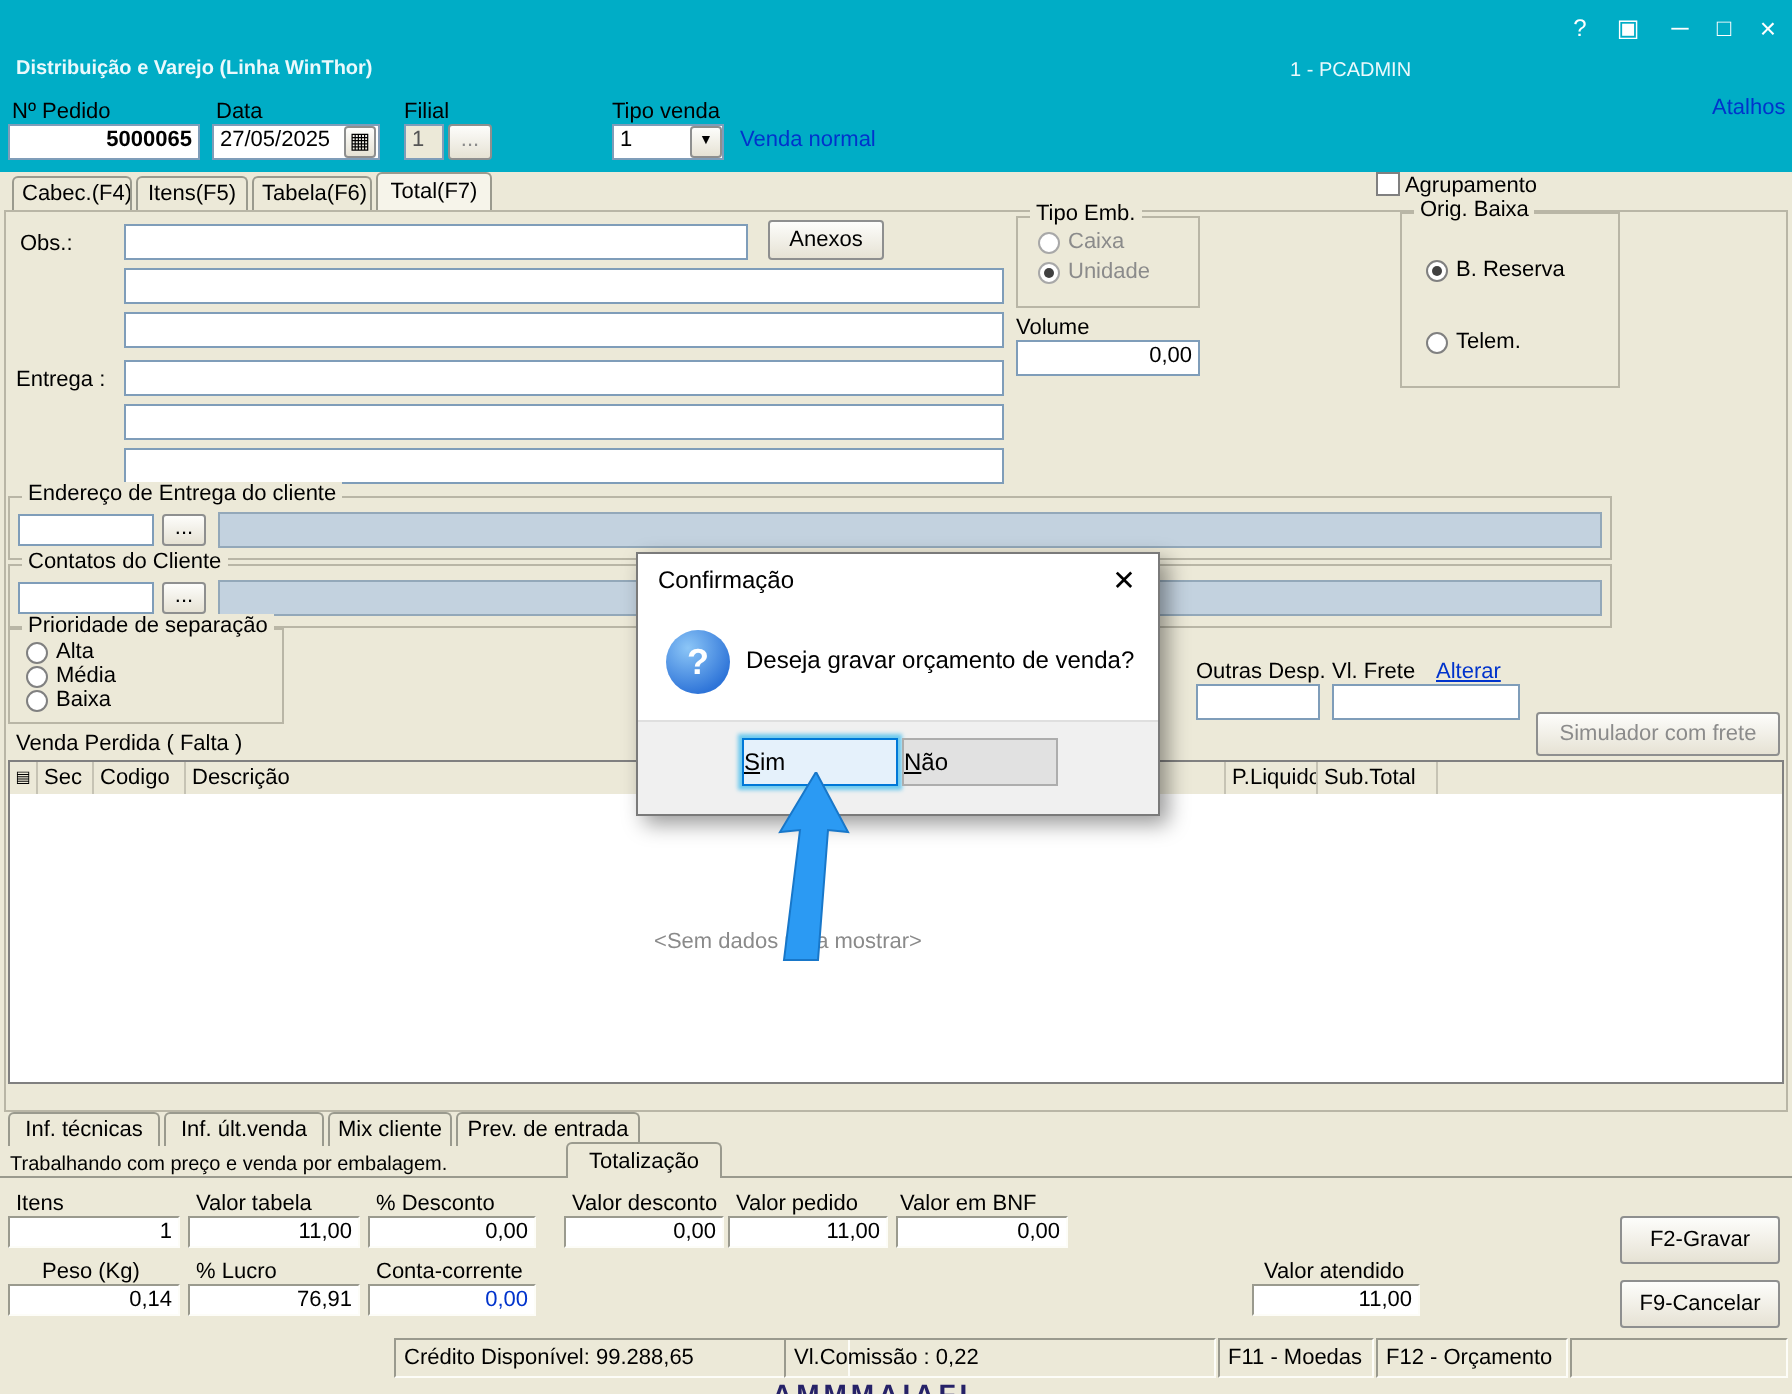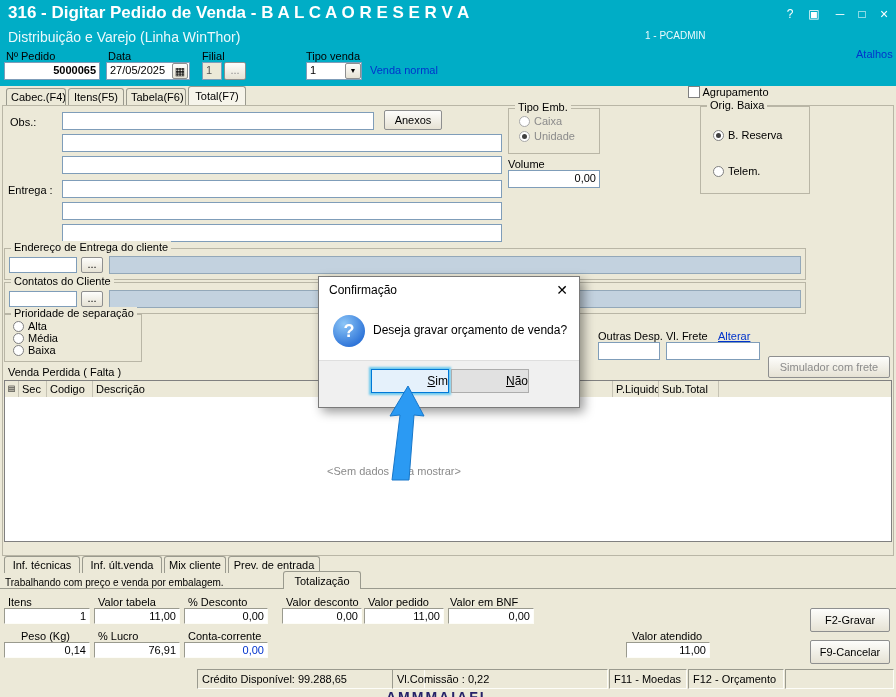--- a/index.html
+++ b/index.html
@@ -1,20 +1,20 @@
 <!DOCTYPE html>
 <html><head>
 <meta charset="utf-8">
 <style>
   html,body{margin:0;padding:0}
   .win{position:relative;width:896px;height:697px;background:#ECE9D8;font-family:"Liberation Sans",sans-serif;font-size:11px;color:#000;overflow:hidden;box-sizing:border-box}
   .abs{position:absolute;box-sizing:border-box}
   .teal{background:#00ADC6}
   .title{color:#fff;font-size:17px;font-weight:bold;white-space:nowrap}
-  .subtitle{color:#EAF9FC;font-size:14px;font-weight:normal}
+  .subtitle{color:#EAF9FC;font-size:10px;font-weight:bold}
   .session{color:#EAF9FC;font-size:10px}
   .winbtn{color:#fff;font-size:12px;text-align:center;width:20px;height:18px;line-height:18px;cursor:default}
   .link{color:#0033CC;cursor:pointer}
   .lbl{white-space:nowrap}
   .inp{position:absolute;background:#fff;border:1px solid #7F9DB9;font-size:11px;padding:0 3px;box-sizing:border-box;line-height:15px;overflow:hidden;white-space:nowrap}
   .inp.dis{background:#ECE9D8;color:#555}
   .inp.blue{background:#C3D2DF;border-color:#93A8B9}
   .inp.rt{text-align:right}
   .btn{position:absolute;background:linear-gradient(#FDFDFB,#E6E2D4);border:1px solid #8E8F8F;border-radius:2px;text-align:center;font-size:11px;box-sizing:border-box;cursor:default;overflow:hidden}
   .btn.dis{color:#8b8b8b}
@@ -29,35 +29,34 @@
   .tab.active{background:#F6F4EA;height:19px;line-height:19px;z-index:3}
   .frame{position:absolute;border:1px solid #B9B6A6;box-sizing:border-box}
   .sunk{position:absolute;background:#fff;border:1px solid;border-color:#9a9a8e #FDFDF8 #FDFDF8 #9a9a8e;text-align:right;padding:0 3px;font-size:11px;line-height:14px;box-sizing:border-box;overflow:hidden}
   .sbar{position:absolute;border:1px solid;border-color:#9a9a8e #FDFDF8 #FDFDF8 #9a9a8e;padding:0 4px;font-size:11px;line-height:18px;box-sizing:border-box;white-space:nowrap;overflow:hidden;height:20px}
   .gh{position:absolute;top:0;height:16px;border-right:1px solid #C6C3B4;background:#ECE9D8;font-size:11px;line-height:16px;padding:0 3px;box-sizing:border-box;white-space:nowrap;overflow:hidden}
   .grid{position:absolute;background:#fff;border:1px solid #808080;box-sizing:border-box}
   .dlg{position:absolute;left:318px;top:276px;width:262px;height:132px;background:#fff;border:1px solid #7a7a7a;box-shadow:4px 4px 10px rgba(0,0,0,.4);z-index:40;box-sizing:border-box}
   .dlg-title{position:absolute;left:10px;top:0;height:26px;line-height:26px;font-size:12px}
   .dlg-close{position:absolute;right:0;top:0;width:34px;height:26px;text-align:center;line-height:26px;font-size:14px;color:#000}
   .dlg-strip{position:absolute;left:0;right:0;bottom:0;height:46px;background:#F0F0F0;border-top:1px solid #DFDFDF}
-  .dlg-btn{position:absolute;width:78px;height:24px;background:#E1E1E1;border:1px solid #ADADAD;text-align:right;line-height:22px;font-size:12px;box-sizing:border-box}
+  .dlg-btn{position:absolute;width:78px;height:24px;background:#E1E1E1;border:1px solid #ADADAD;text-align:left;line-height:22px;font-size:12px;box-sizing:border-box}
   .dlg-btn::first-letter{text-decoration:underline}
   .dlg-btn.focus{border:1px solid #0078D7;box-shadow:0 0 2px 2px #6CC9EE;background:#E5F1FB}
   .qicon{position:absolute;width:32px;height:32px;border-radius:50%;background:radial-gradient(circle at 11px 9px,#8CC6F7,#2E74D8 75%);color:#fff;font-weight:bold;font-size:18px;text-align:center;line-height:32px}
   .cb{width:12px;height:12px;background:#fff;border:1px solid #808080;display:inline-block;vertical-align:-2px;box-sizing:border-box}
   .note{font-size:10px}
   .clip{position:absolute;font-weight:bold;font-size:14px;color:#262268;letter-spacing:2px;white-space:nowrap}
 </style>
 </head>
 <body>
 
 <div class="win">
 
   <div class="abs teal" style="left:0;top:0;width:896px;height:86px"></div>
-  <div class="abs title" style="left:8px;top:3px">316 - Digitar Pedido de Venda - B A L C A O  R E S E R V A</div>
   <div class="abs winbtn" style="left:780px;top:5px">?</div>
   <div class="abs winbtn" style="left:804px;top:5px">▣</div>
   <div class="abs winbtn" style="left:830px;top:5px">─</div>
   <div class="abs winbtn" style="left:852px;top:5px">□</div>
   <div class="abs winbtn" style="left:874px;top:5px;font-size:14px">×</div>
   <div class="abs subtitle" style="left:8px;top:29px">Distribuição e Varejo (Linha WinThor)</div>
   <div class="abs session" style="left:645px;top:30px">1 - PCADMIN</div>
   <div class="abs link" style="left:856px;top:48px">Atalhos</div>
 
   <div class="abs lbl" style="left:6px;top:50px">Nº Pedido</div>

